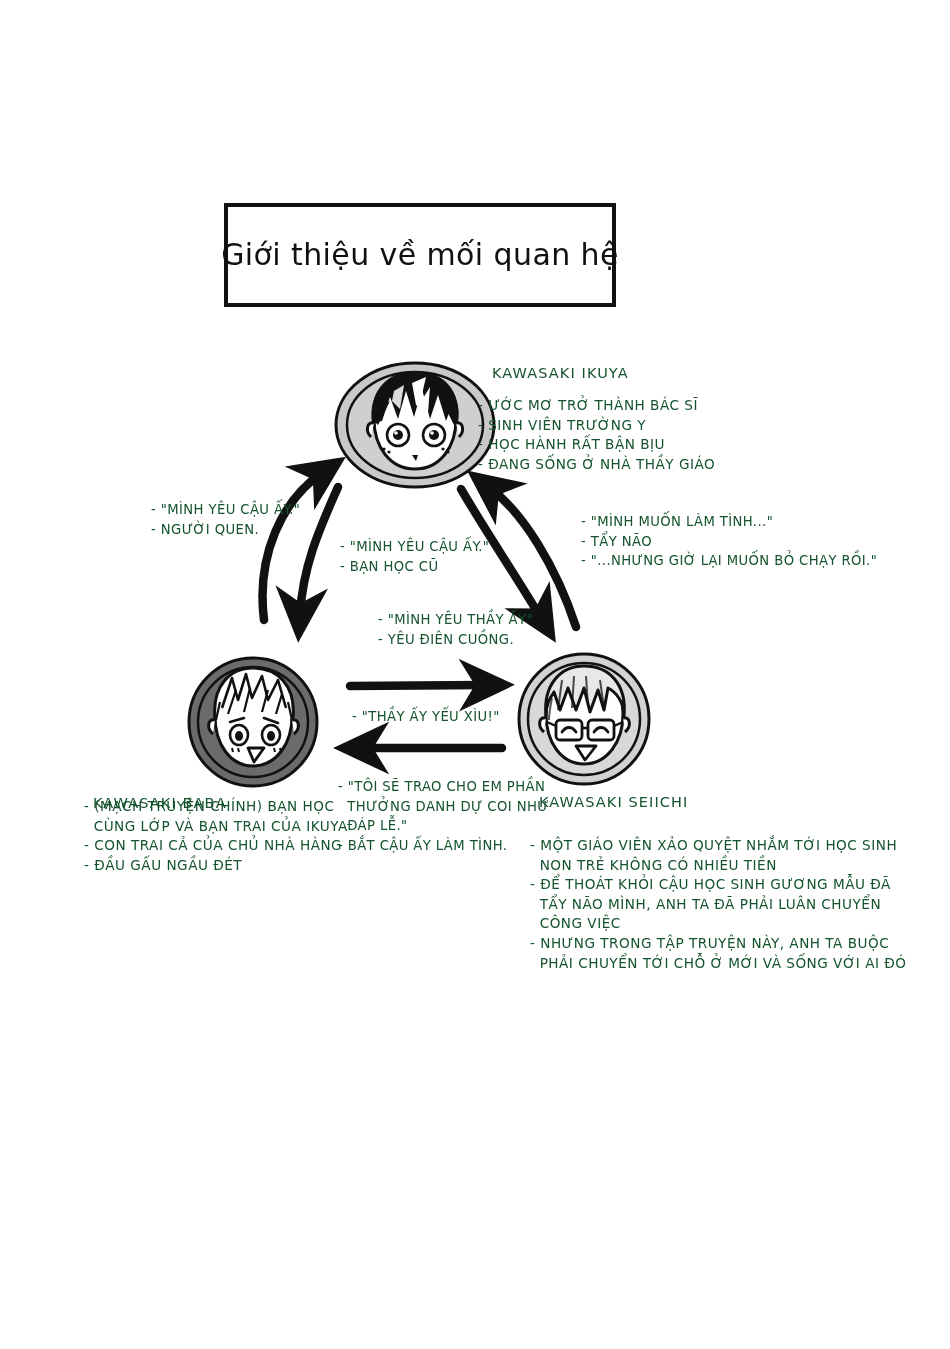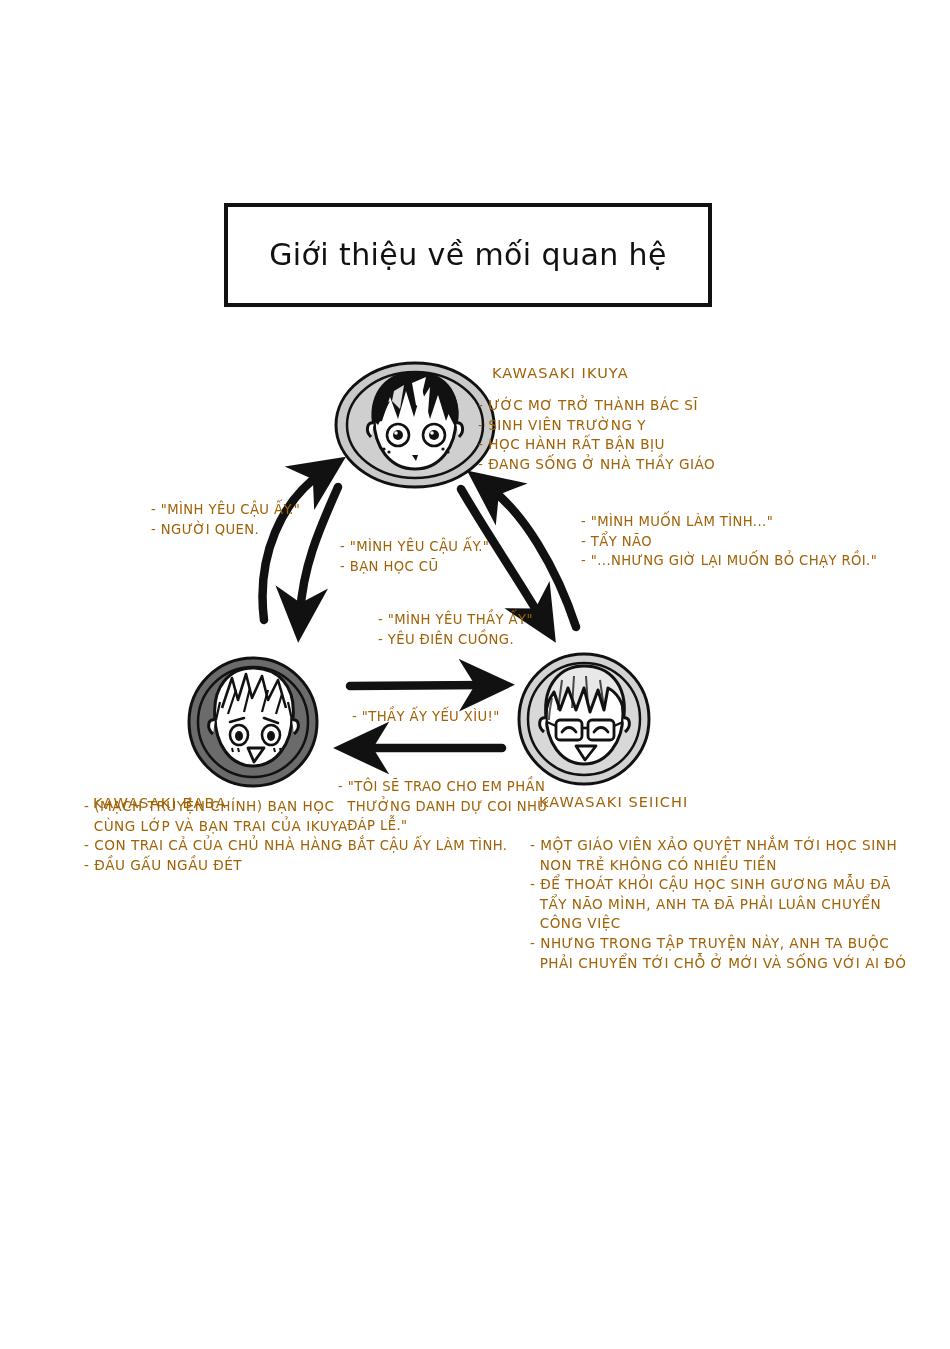--- a/index.html
+++ b/index.html
@@ -15,21 +15,21 @@
     overflow: hidden;
     font-family: "DejaVu Sans", "Liberation Sans", sans-serif;
     color: #111111;
   }
 
   
   #title-box {
     position: absolute;
     left: 224px;
     top: 203px;
-    width: 488px;
+    width: 392px;
     height: 104px;
     border: 4px solid #111111;
     box-sizing: border-box;
     background: #ffffff;
     display: flex;
     flex-direction: column;
     align-items: center;
     justify-content: center;
   }
   #title-box .tline {
@@ -46,21 +46,21 @@
     position: absolute;
     border-radius: 50%;
     box-sizing: border-box;
   }
   .portrait svg { display: block; }
 
   
   .txt {
     position: absolute;
     font-family: "DejaVu Sans", "Liberation Sans", sans-serif;
-    color: #a16207;
+    color: #14532d;
     white-space: pre;
   }
   .heading {
     font-size: 14.5px;
     line-height: 20px;
     letter-spacing: 1.1px;
     font-weight: 400;
   }
   .bullets {
     font-size: 13.6px;

